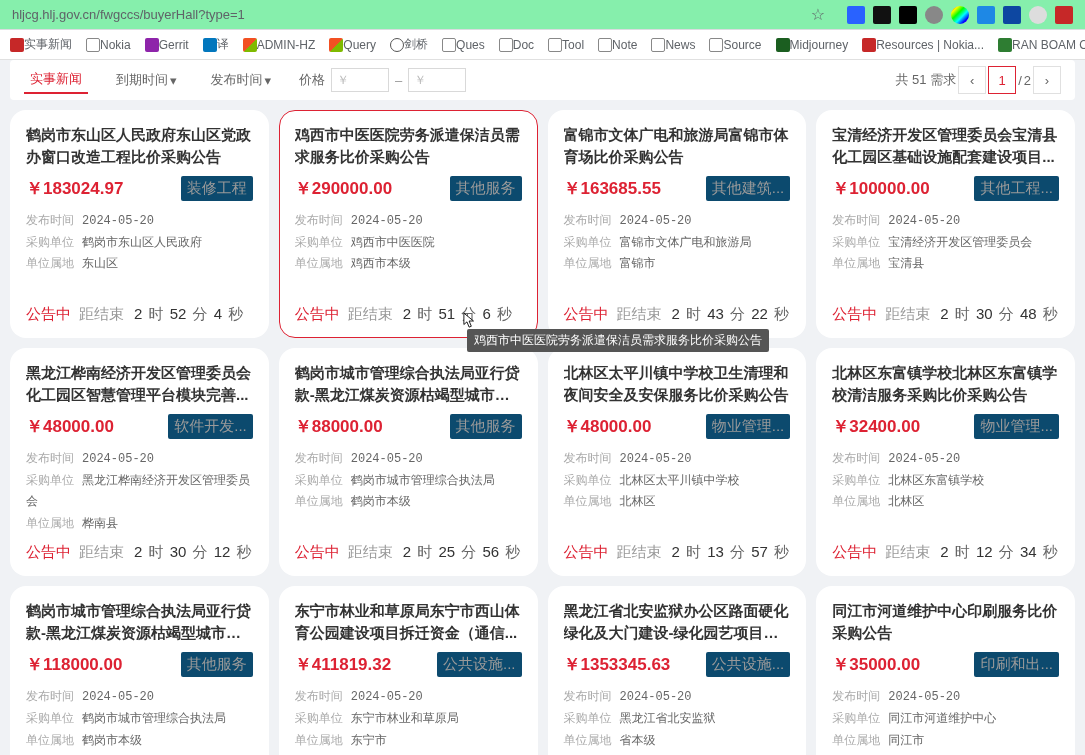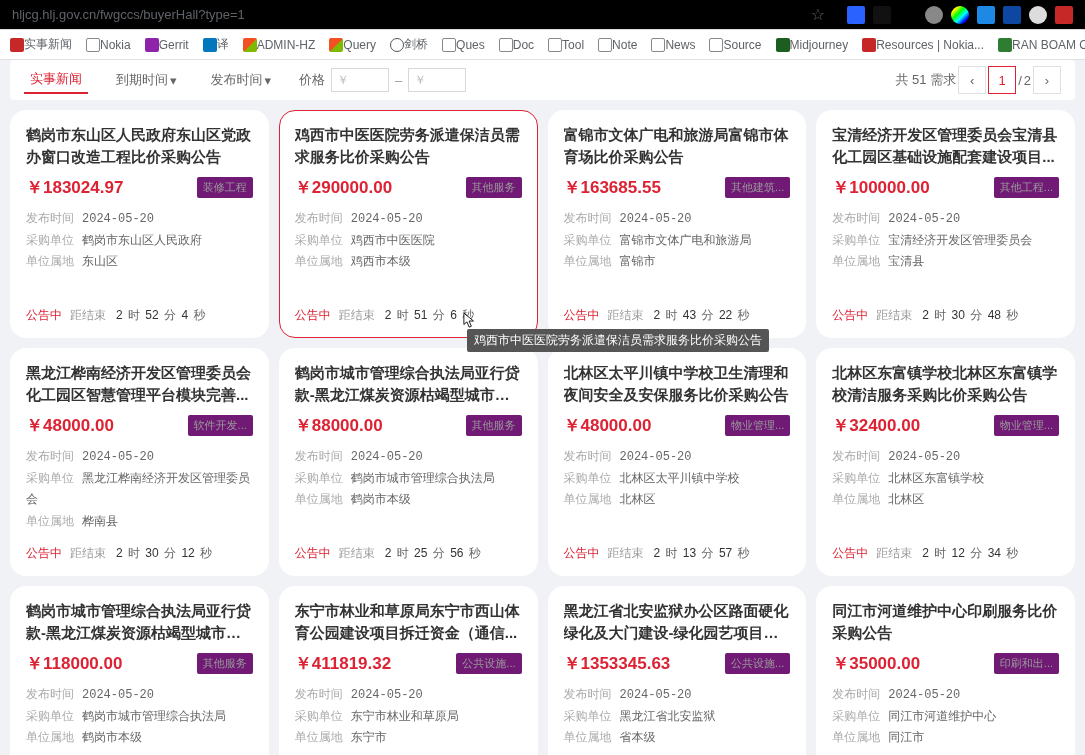--- a/index.html
+++ b/index.html
@@ -4,21 +4,21 @@
   <style>
     * { box-sizing: border-box; margin: 0; padding: 0; }
     body {
       font-family: "PingFang SC", "Microsoft YaHei", "Helvetica Neue", Arial, sans-serif;
       background: #f0f2f5;
       font-size: 13px;
       color: #333;
     }
     .browser-bar {
       height: 30px;
-      background: #000000;
+      background: #86efac;
       display: flex;
       align-items: center;
       padding: 0 12px;
       border-bottom: 1px solid #dadce0;
     }
     .url { flex: 1; color: #5f6368; font-size: 13px; }
     .star { color: #5f6368; font-size: 16px; margin-right: 14px; }
     .ext-icon { width: 18px; height: 18px; margin-left: 8px; background: #444; border-radius: 2px; }
     .ext-icon.c1 { background: #2962ff; }
     .ext-icon.c2 { background: #111; }
@@ -108,37 +108,37 @@
       -webkit-box-orient: vertical;
       margin-bottom: 8px;
     }
     .price-row { display:flex; align-items:center; justify-content:space-between; margin-bottom:10px;}
     .price {
       color: #d23;
       font-weight: 600;
       font-size: 17px;
     }
     .tag {
-      background: #701a75;
+      background: #0c4a6e;
       color: #999;
-      font-size: 11px;
+      font-size: 15px;
       padding: 3px 6px;
       border-radius: 2px;
       white-space: nowrap;
     }
     .meta { font-size: 12px; color:#999; line-height:1.8;font-family:Liberation Mono, monospace;}
     .meta .lbl { color:#aaa; margin-right: 8px;}
     .meta .val { color:#666;}
 
     .footer-row {
       margin-top: auto;
       display: flex;
       align-items: center;
       gap: 8px;
-      font-size: 12px;
+      font-size: 15px;
       padding-top: 8px;
     }
     .status { color:#d23; font-weight:500;}
     .countdown-lbl { color:#999;}
     .cd { color:#666;}
     .cd .n { color:#333; font-weight:500; margin:0 2px;}
 
     .tooltip {
       position: absolute;
       left: 467px;

